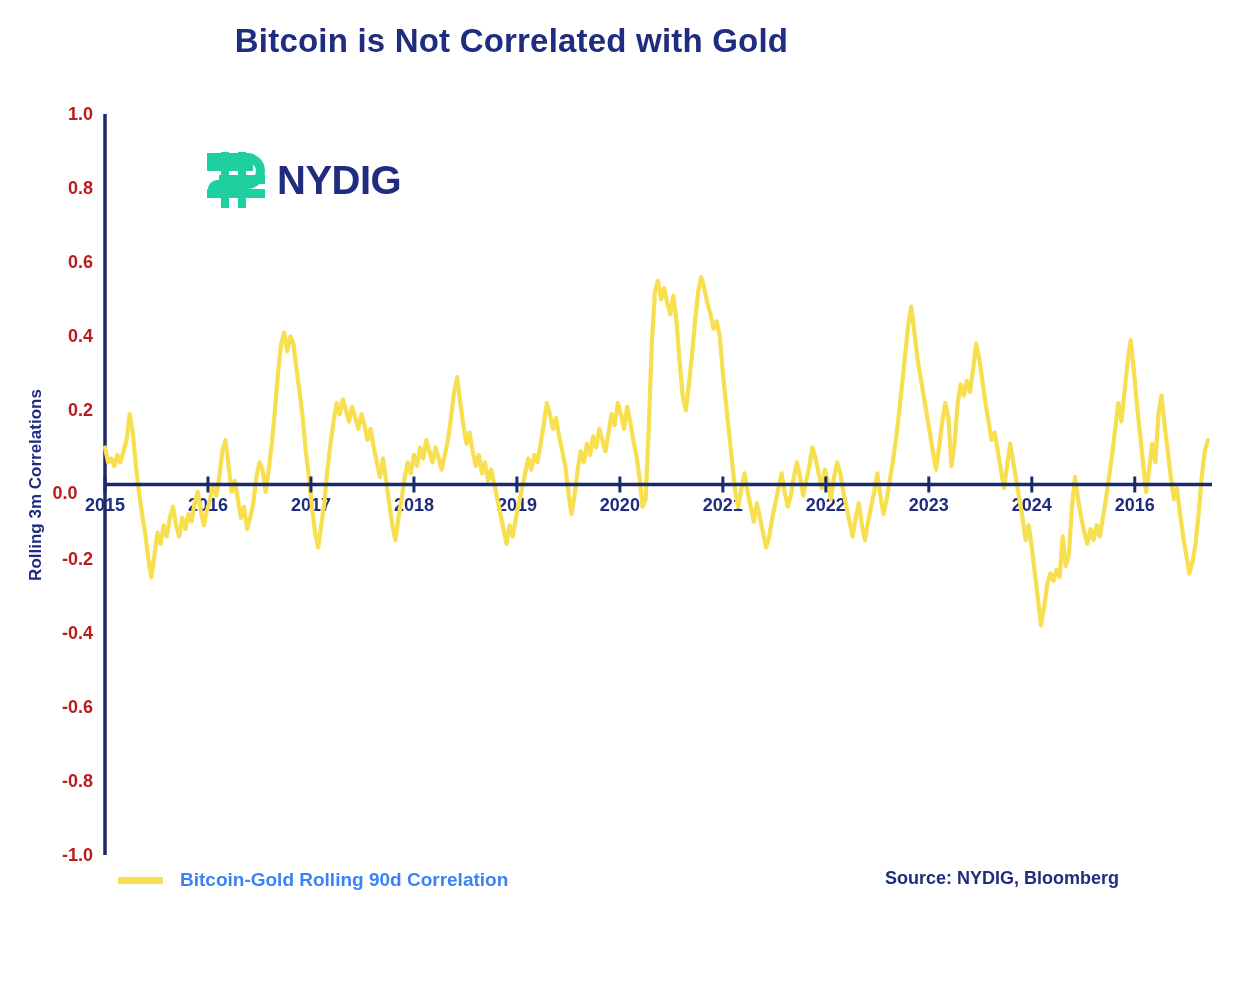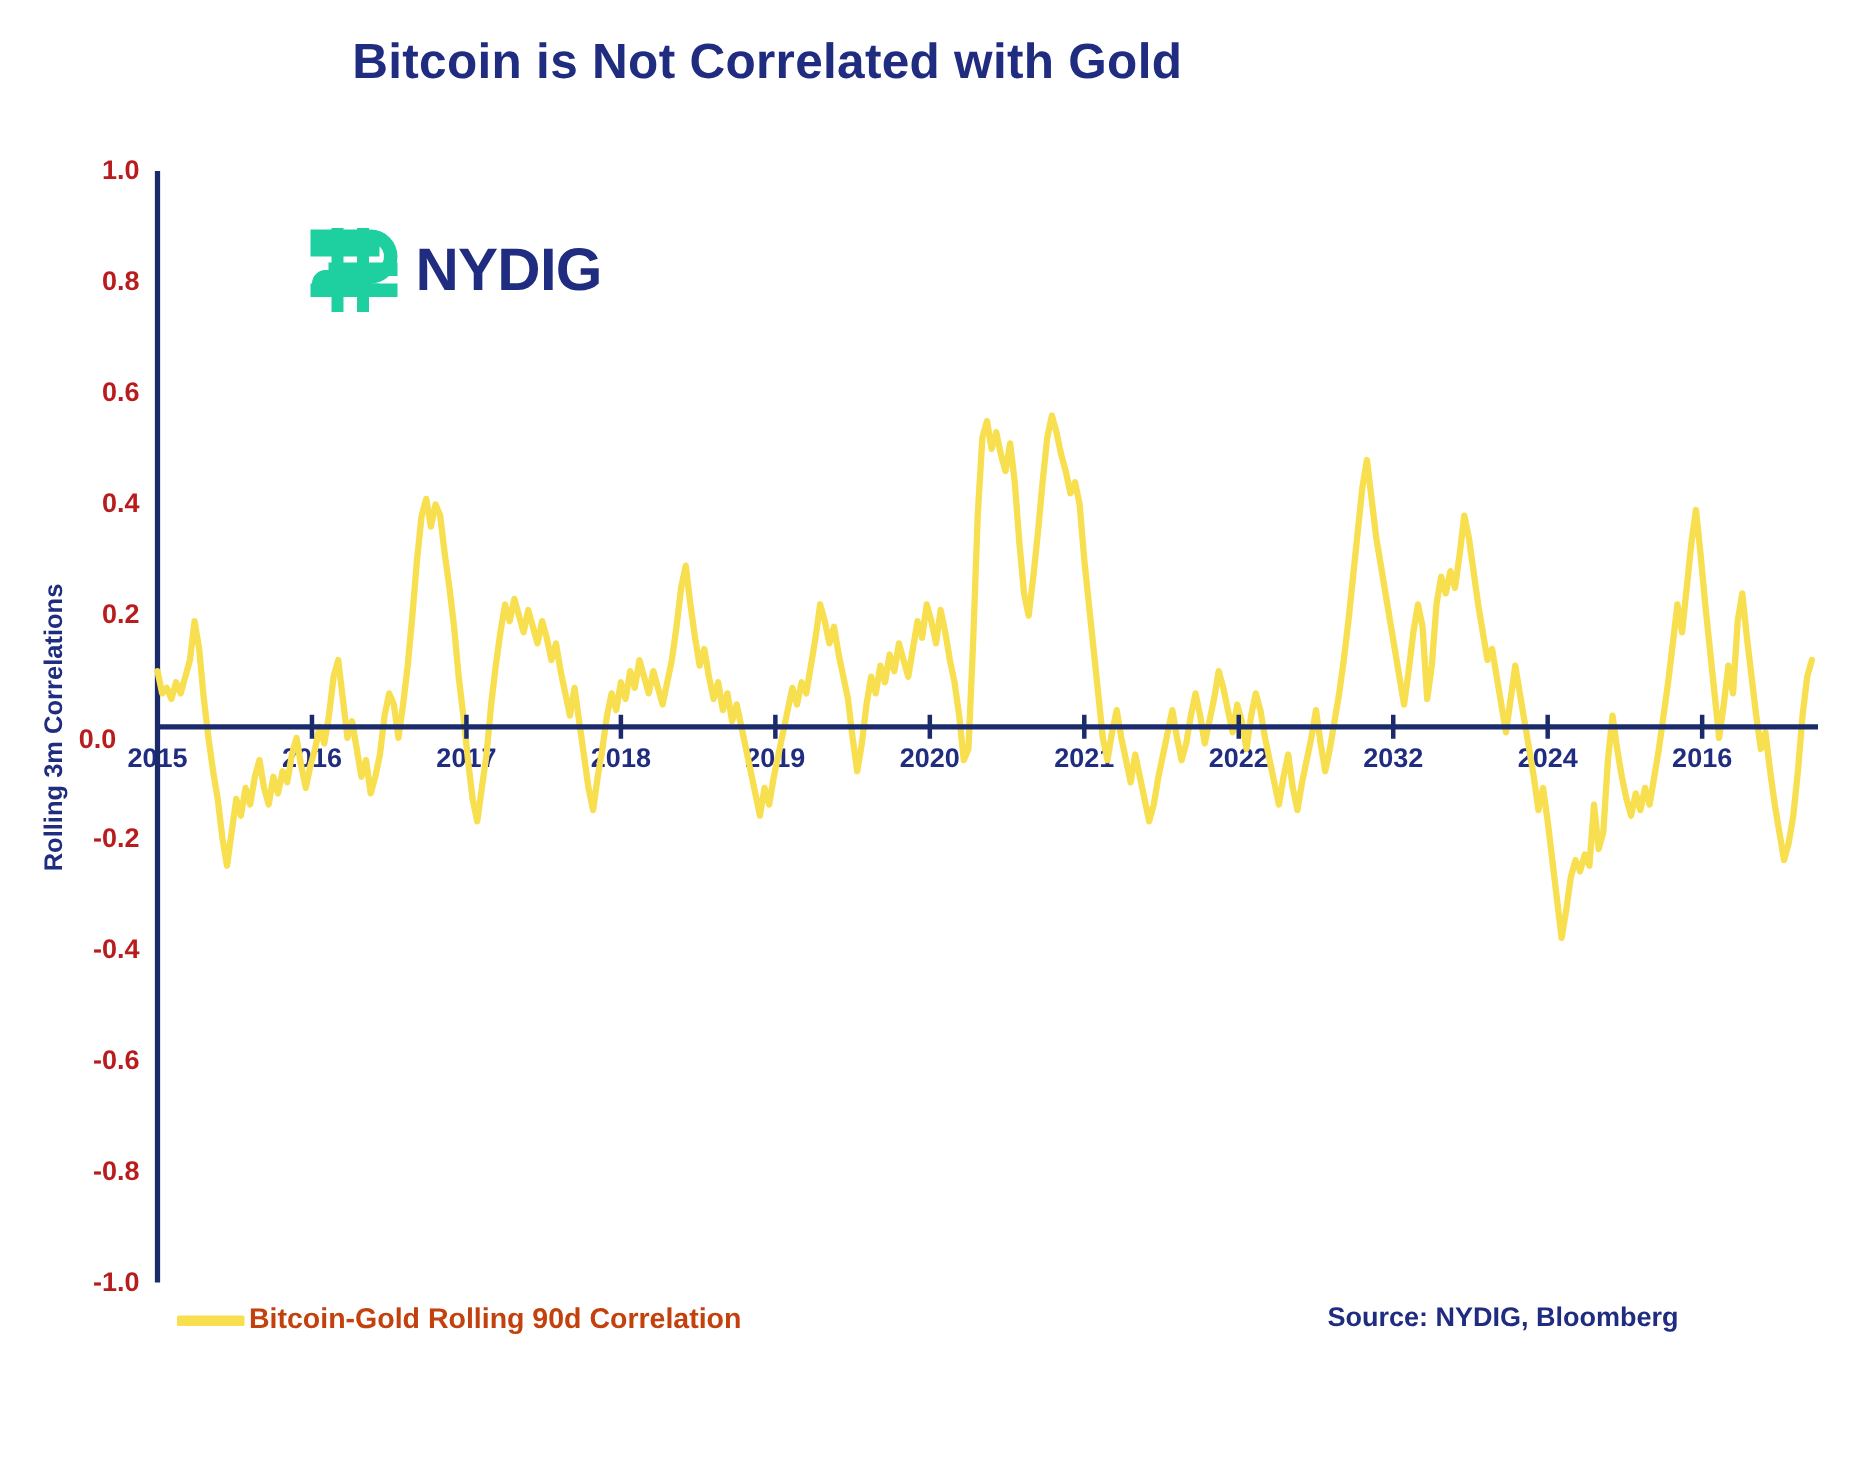--- a/index.html
+++ b/index.html
@@ -73,22 +73,22 @@
   }
   #legend-swatch {
     width: 45px;
     height: 7px;
     background: #f7df4f;
     border-radius: 1px;
   }
   #legend-label {
     font-size: 19px;
     font-weight: bold;
-    color: #c2410c;
-    margin-left: 3px;
+    color: #3b82f6;
+    margin-left: 17px;
   }
   #source-note {
     position: absolute;
     right: 120px;
     top: 868px;
     font-size: 18px;
     font-weight: bold;
     color: #1f2c80;
     white-space: nowrap;
   }
@@ -131,21 +131,21 @@
     </div>
   <div id="xtick-labels">
       <div class="xtick-label" style="left: 105px; top: 494.5px;">2015</div>
       <div class="xtick-label" style="left: 207.977px; top: 494.5px;">2016</div>
       <div class="xtick-label" style="left: 310.953px; top: 494.5px;">2017</div>
       <div class="xtick-label" style="left: 413.93px; top: 494.5px;">2018</div>
       <div class="xtick-label" style="left: 516.907px; top: 494.5px;">2019</div>
       <div class="xtick-label" style="left: 619.884px; top: 494.5px;">2020</div>
       <div class="xtick-label" style="left: 722.86px; top: 494.5px;">2021</div>
       <div class="xtick-label" style="left: 825.837px; top: 494.5px;">2022</div>
-      <div class="xtick-label" style="left: 928.814px; top: 494.5px;">2032</div>
+      <div class="xtick-label" style="left: 928.814px; top: 494.5px;">2023</div>
       <div class="xtick-label" style="left: 1031.79px; top: 494.5px;">2024</div>
       <div class="xtick-label" style="left: 1134.77px; top: 494.5px;">2016</div>
     </div>
 
   <svg id="plot-svg" width="1239" height="983" style="position:absolute;left:0;top:0;">
       <line x1="105" y1="114" x2="105" y2="855" stroke="#1b2a6b" stroke-width="3.5"></line>
       <path d="M105.00 447.45 L108.09 462.27 L111.18 458.56 L114.27 465.97 L117.36 454.86 L120.45 462.27 L123.54 451.15 L126.63 440.04 L129.71 414.11 L132.80 432.63 L135.89 465.97 L138.98 491.91 L142.07 514.14 L145.16 532.66 L148.25 558.60 L151.34 577.13 L154.43 554.89 L157.52 532.66 L160.61 543.78 L163.70 525.25 L166.79 536.37 L169.88 517.85 L172.96 506.73 L176.05 525.25 L179.14 536.37 L182.23 517.85 L185.32 528.96 L188.41 514.14 L191.50 521.55 L194.59 503.03 L197.68 491.91 L200.77 510.44 L203.86 525.25 L206.95 510.44 L210.04 499.32 L213.13 484.50 L216.21 495.62 L219.30 477.09 L222.39 451.15 L225.48 440.04 L228.57 465.97 L231.66 491.91 L234.75 480.80 L237.84 499.32 L240.93 517.85 L244.02 506.73 L247.11 528.96 L250.20 517.85 L253.29 503.03 L256.38 477.09 L259.47 462.27 L262.55 469.68 L265.64 491.91 L268.73 469.68 L271.82 443.74 L274.91 410.40 L278.00 373.35 L281.09 343.71 L284.18 332.60 L287.27 351.12 L290.36 336.30 L293.45 343.71 L296.54 369.64 L299.63 391.88 L302.72 417.81 L305.80 451.15 L308.89 477.09 L311.98 506.73 L315.07 532.66 L318.16 547.49 L321.25 525.25 L324.34 503.03 L327.43 469.68 L330.52 443.74 L333.61 421.52 L336.70 402.99 L339.79 414.11 L342.88 399.29 L345.97 410.40 L349.05 421.52 L352.14 406.69 L355.23 417.81 L358.32 428.93 L361.41 414.11 L364.50 425.22 L367.59 440.04 L370.68 428.93 L373.77 447.45 L376.86 462.27 L379.95 477.09 L383.04 458.56 L386.13 480.80 L389.22 503.03 L392.31 525.25 L395.39 540.08 L398.48 517.85 L401.57 499.32 L404.66 477.09 L407.75 462.27 L410.84 473.38 L413.93 454.86 L417.02 465.97 L420.11 447.45 L423.20 458.56 L426.29 440.04 L429.38 451.15 L432.47 462.27 L435.56 447.45 L438.64 458.56 L441.73 469.68 L444.82 454.86 L447.91 440.04 L451.00 417.81 L454.09 391.88 L457.18 377.06 L460.27 402.99 L463.36 425.22 L466.45 443.74 L469.54 432.63 L472.63 451.15 L475.72 465.97 L478.81 454.86 L481.89 473.38 L484.98 462.27 L488.07 480.80 L491.16 469.68 L494.25 484.50 L497.34 499.32 L500.43 514.14 L503.52 528.96 L506.61 543.78 L509.70 525.25 L512.79 536.37 L515.88 517.85 L518.97 503.03 L522.06 488.20 L525.15 473.38 L528.23 458.56 L531.32 469.68 L534.41 454.86 L537.50 462.27 L540.59 443.74 L543.68 425.22 L546.77 402.99 L549.86 414.11 L552.95 428.93 L556.04 417.81 L559.13 436.34 L562.22 451.15 L565.31 465.97 L568.40 491.91 L571.48 514.14 L574.57 495.62 L577.66 469.68 L580.75 451.15 L583.84 462.27 L586.93 443.74 L590.02 454.86 L593.11 436.34 L596.20 447.45 L599.29 428.93 L602.38 440.04 L605.47 451.15 L608.56 432.63 L611.65 414.11 L614.73 425.22 L617.82 402.99 L620.91 414.11 L624.00 428.93 L627.09 406.69 L630.18 421.52 L633.27 440.04 L636.36 454.86 L639.45 477.09 L642.54 506.73 L645.63 499.32 L648.72 428.93 L651.81 343.71 L654.90 291.84 L657.99 280.73 L661.07 299.25 L664.16 288.13 L667.25 302.96 L670.34 314.07 L673.43 295.54 L676.52 321.48 L679.61 362.23 L682.70 395.58 L685.79 410.40 L688.88 384.46 L691.97 354.82 L695.06 321.48 L698.15 291.84 L701.24 277.02 L704.32 288.13 L707.41 302.96 L710.50 314.07 L713.59 328.89 L716.68 321.48 L719.77 336.30 L722.86 373.35 L725.95 402.99 L729.04 432.63 L732.13 462.27 L735.22 491.91 L738.31 506.73 L741.40 488.20 L744.49 473.38 L747.57 491.91 L750.66 506.73 L753.75 521.55 L756.84 503.03 L759.93 517.85 L763.02 532.66 L766.11 547.49 L769.20 536.37 L772.29 517.85 L775.38 503.03 L778.47 488.20 L781.56 473.38 L784.65 491.91 L787.74 506.73 L790.83 495.62 L793.91 477.09 L797.00 462.27 L800.09 477.09 L803.18 495.62 L806.27 480.80 L809.36 465.97 L812.45 447.45 L815.54 458.56 L818.63 473.38 L821.72 488.20 L824.81 469.68 L827.90 480.80 L830.99 499.32 L834.08 477.09 L837.16 462.27 L840.25 473.38 L843.34 491.91 L846.43 506.73 L849.52 521.55 L852.61 536.37 L855.70 517.85 L858.79 503.03 L861.88 525.25 L864.97 540.08 L868.06 521.55 L871.15 506.73 L874.24 491.91 L877.33 473.38 L880.41 495.62 L883.50 514.14 L886.59 499.32 L889.68 480.80 L892.77 462.27 L895.86 440.04 L898.95 414.11 L902.04 384.46 L905.13 354.82 L908.22 325.19 L911.31 306.66 L914.40 332.60 L917.49 358.53 L920.58 377.06 L923.67 395.58 L926.75 414.11 L929.84 432.63 L932.93 451.15 L936.02 469.68 L939.11 447.45 L942.20 421.52 L945.29 402.99 L948.38 417.81 L951.47 465.97 L954.56 443.74 L957.65 402.99 L960.74 384.46 L963.83 395.58 L966.92 380.76 L970.00 391.88 L973.09 369.64 L976.18 343.71 L979.27 358.53 L982.36 380.76 L985.45 402.99 L988.54 421.52 L991.63 440.04 L994.72 432.63 L997.81 451.15 L1000.90 469.68 L1003.99 488.20 L1007.08 465.97 L1010.17 443.74 L1013.25 462.27 L1016.34 480.80 L1019.43 499.32 L1022.52 517.85 L1025.61 540.08 L1028.70 525.25 L1031.79 547.49 L1034.88 573.42 L1037.97 599.36 L1041.06 625.29 L1044.15 606.76 L1047.24 584.54 L1050.33 573.42 L1053.42 580.83 L1056.51 569.71 L1059.59 577.13 L1062.68 536.37 L1065.77 566.01 L1068.86 554.89 L1071.95 506.73 L1075.04 477.09 L1078.13 499.32 L1081.22 517.85 L1084.31 532.66 L1087.40 543.78 L1090.49 528.96 L1093.58 540.08 L1096.67 525.25 L1099.76 536.37 L1102.84 517.85 L1105.93 499.32 L1109.02 477.09 L1112.11 454.86 L1115.20 428.93 L1118.29 402.99 L1121.38 421.52 L1124.47 391.88 L1127.56 362.23 L1130.65 340.00 L1133.74 369.64 L1136.83 402.99 L1139.92 432.63 L1143.01 462.27 L1146.09 491.91 L1149.18 469.68 L1152.27 443.74 L1155.36 462.27 L1158.45 414.11 L1161.54 395.58 L1164.63 425.22 L1167.72 451.15 L1170.81 477.09 L1173.90 499.32 L1176.99 488.20 L1180.08 514.14 L1183.17 536.37 L1186.26 554.89 L1189.35 573.42 L1192.43 562.31 L1195.52 543.78 L1198.61 514.14 L1201.70 477.09 L1204.79 451.15 L1207.88 440.04 " fill="none" stroke="#f7df4f" stroke-width="4.2" stroke-linejoin="round" stroke-linecap="round"></path>
       <line x1="105" y1="484.5" x2="1212" y2="484.5" stroke="#1b2a6b" stroke-width="3.5"></line>
       <line x1="105" y1="476.5" x2="105" y2="492.5" stroke="#1b2a6b" stroke-width="3"></line>
       <line x1="207.97674418604652" y1="476.5" x2="207.97674418604652" y2="492.5" stroke="#1b2a6b" stroke-width="3"></line>

